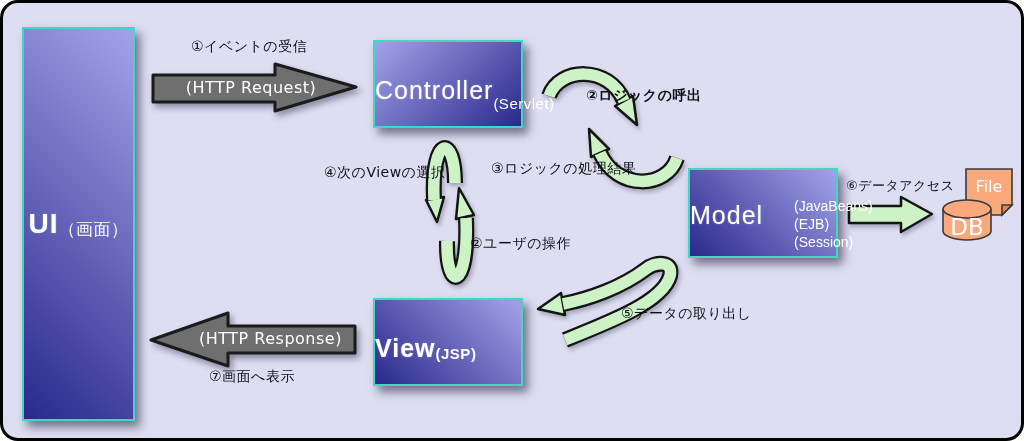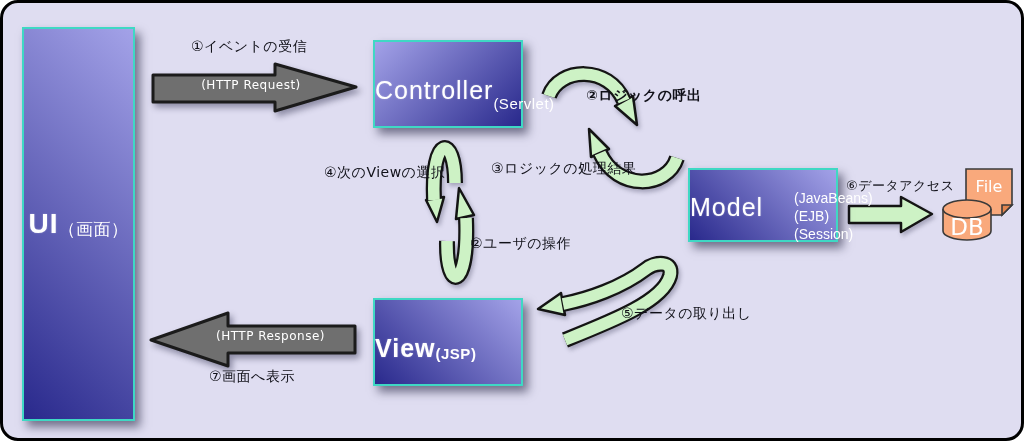--- a/index.html
+++ b/index.html
@@ -44,21 +44,21 @@
   .box-ui .subtitle { font-size: 17px; margin-top: 10px; }
 
   .box-controller { left: 370px; top: 37px; width: 150px; height: 88px; padding-top: 12px; }
   .box-controller .title { font-size: 25px; }
   .box-controller .subtitle { font-size: 15px; margin-top: 27px; }
 
   .box-view { left: 370px; top: 295px; width: 150px; height: 88px; padding-top: 12px; font-weight: bold; }
   .box-view .title { font-size: 25px; }
   .box-view .subtitle { font-size: 15px; margin-top: 10px; }
 
-  .box-model { left: 685px; top: 165px; width: 150px; height: 74px; padding-top: 4px; }
+  .box-model { left: 685px; top: 165px; width: 150px; height: 90px; padding-top: 4px; }
   .box-model .title { font-size: 25px; }
   .box-model .lines { width: 100%; padding-left: 31px; margin-top: 17px; }
   .box-model .lines div { font-size: 14px; line-height: 18px; text-align: left; }
 
   
   .note {
     position: absolute;
     font-size: 14px;
     color: #101018;
     white-space: nowrap;
@@ -70,21 +70,21 @@
   .note-4 { left: 321px; top: 161px; }
   .note-2b { left: 467px; top: 232px; }
   .note-5 { left: 618px; top: 302px; }
   .note-6 { left: 843px; top: 174px; font-size: 13px; }
   .note-7 { left: 206px; top: 365px; }
 
   
   .arrow-text {
     position: absolute;
     color: #ffffff;
-    font-size: 12px;
+    font-size: 16px;
     white-space: nowrap;
     text-align: center;
     letter-spacing: 0.5px;
   }
   .req-text { left: 158px; top: 75px; width: 180px; }
   .res-text { left: 190px; top: 326px; width: 155px; }
 
   
   .storage-text {
     position: absolute;

